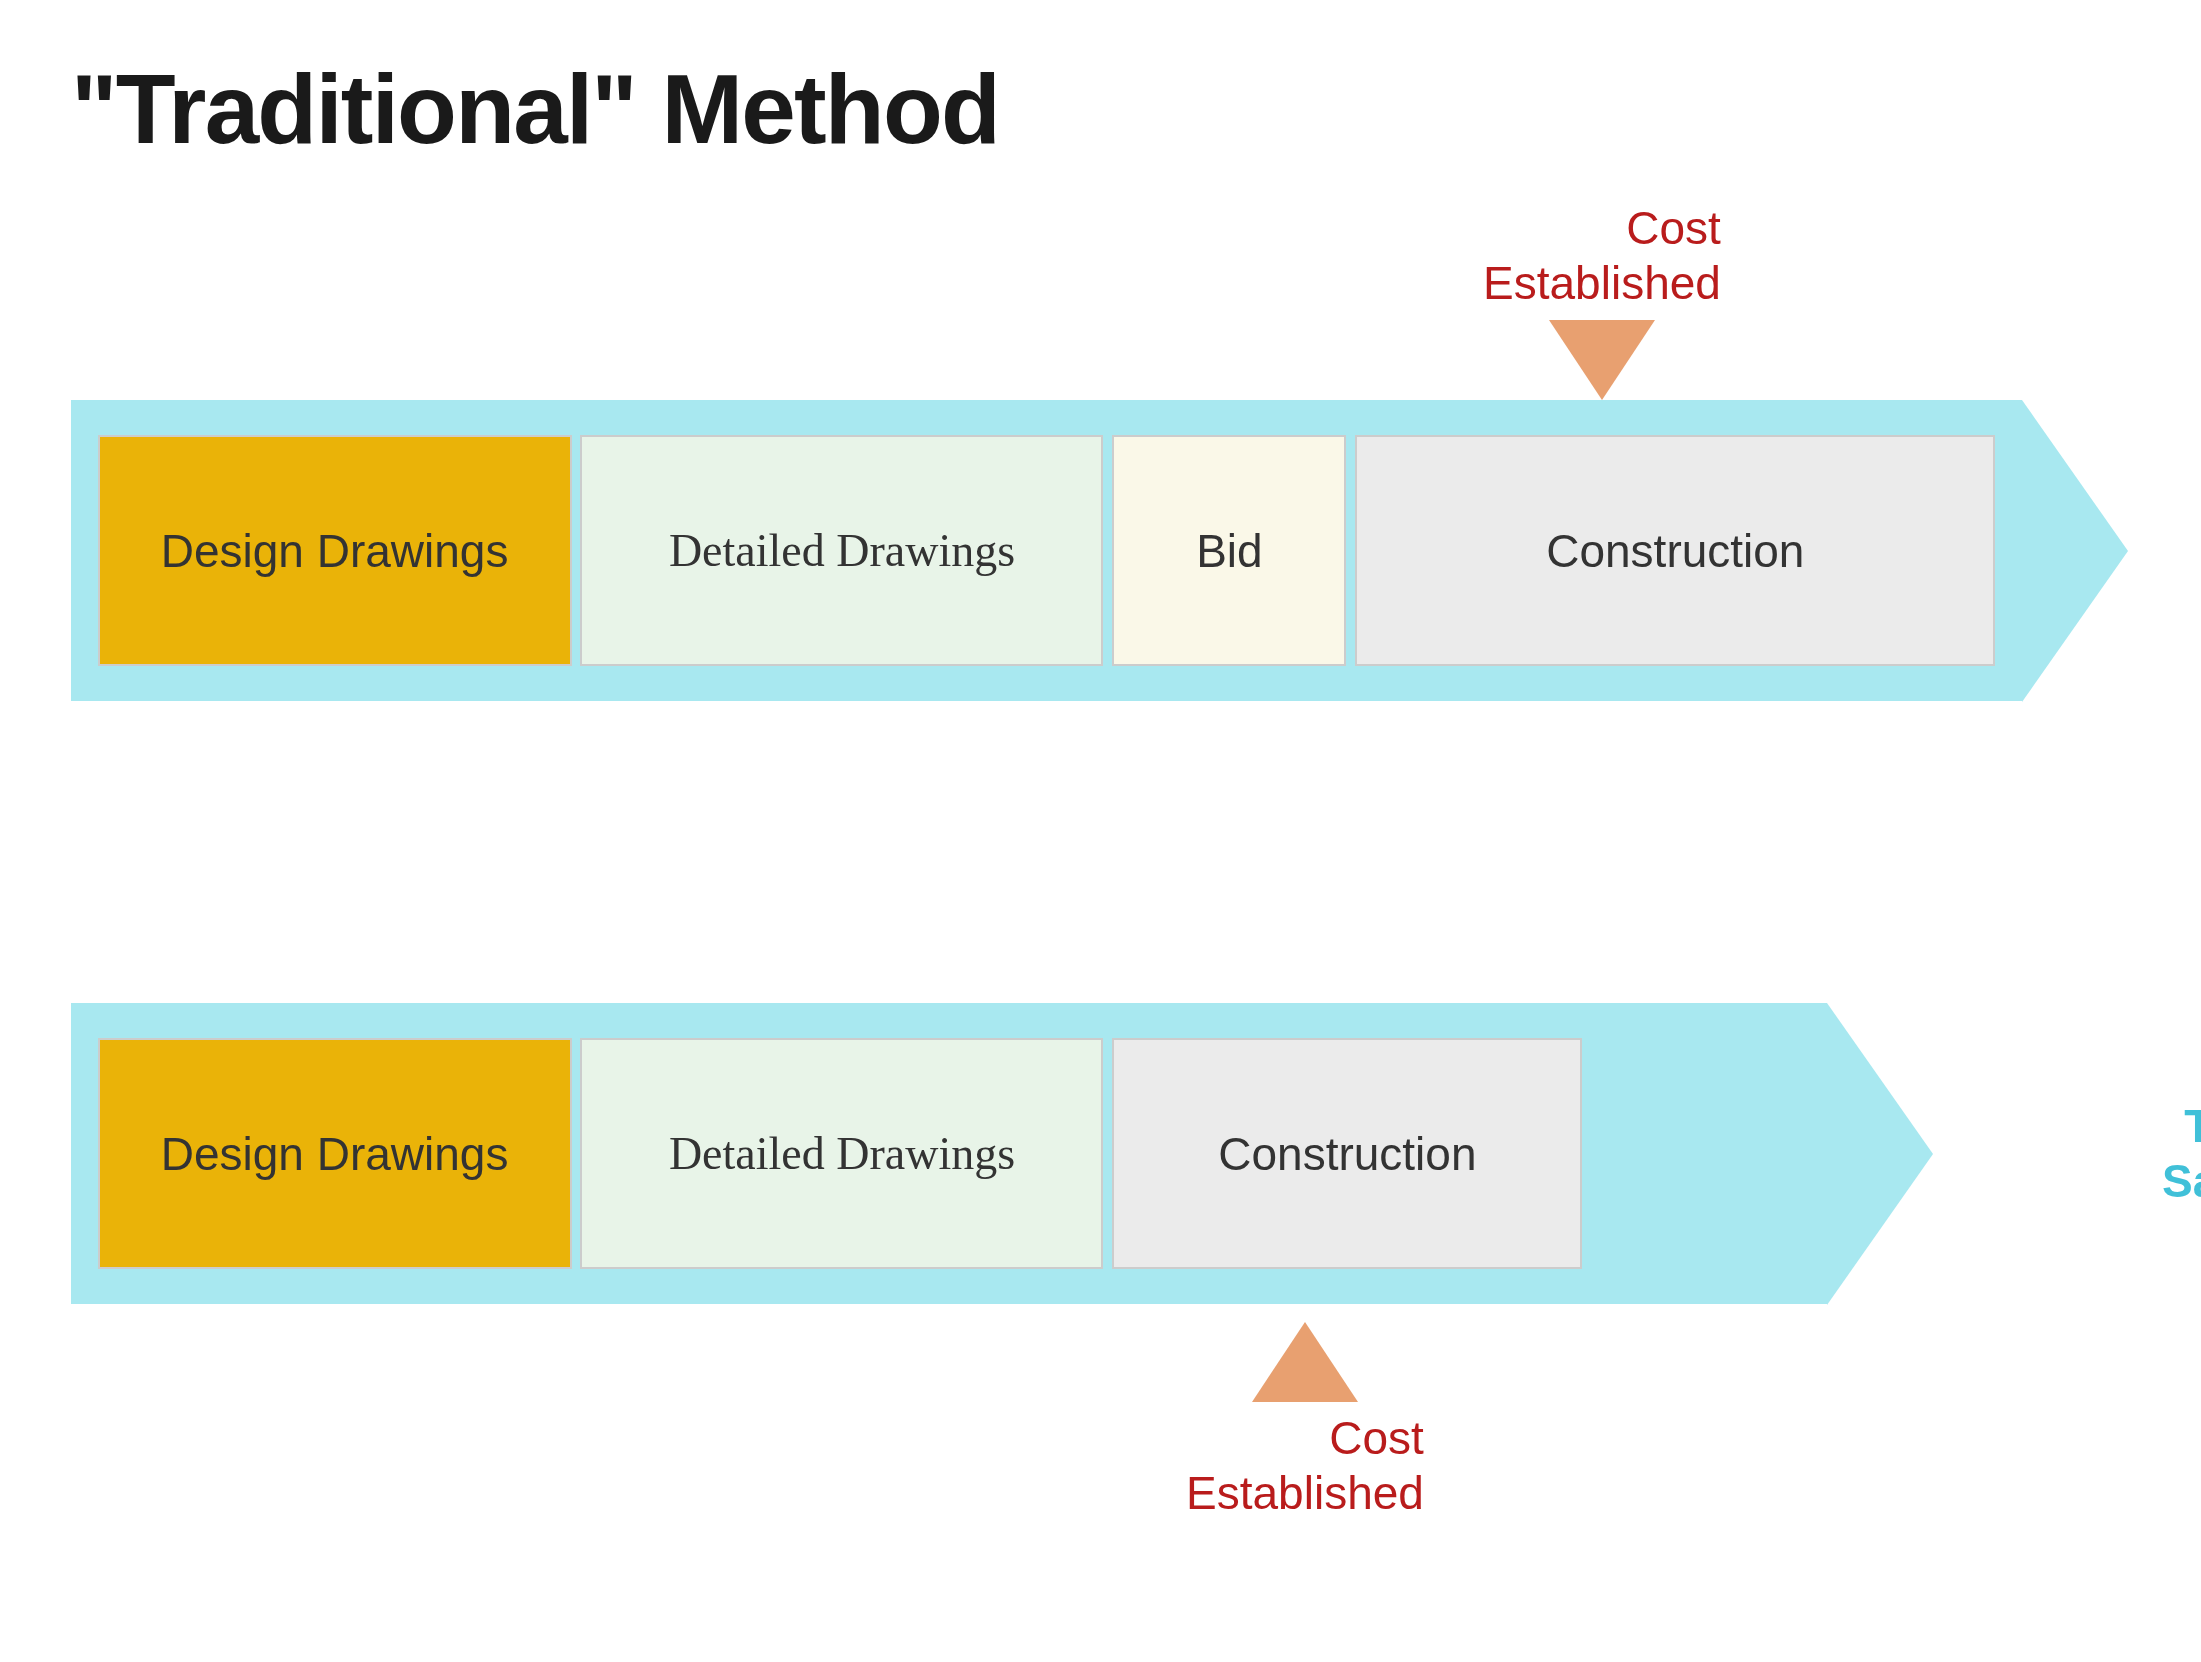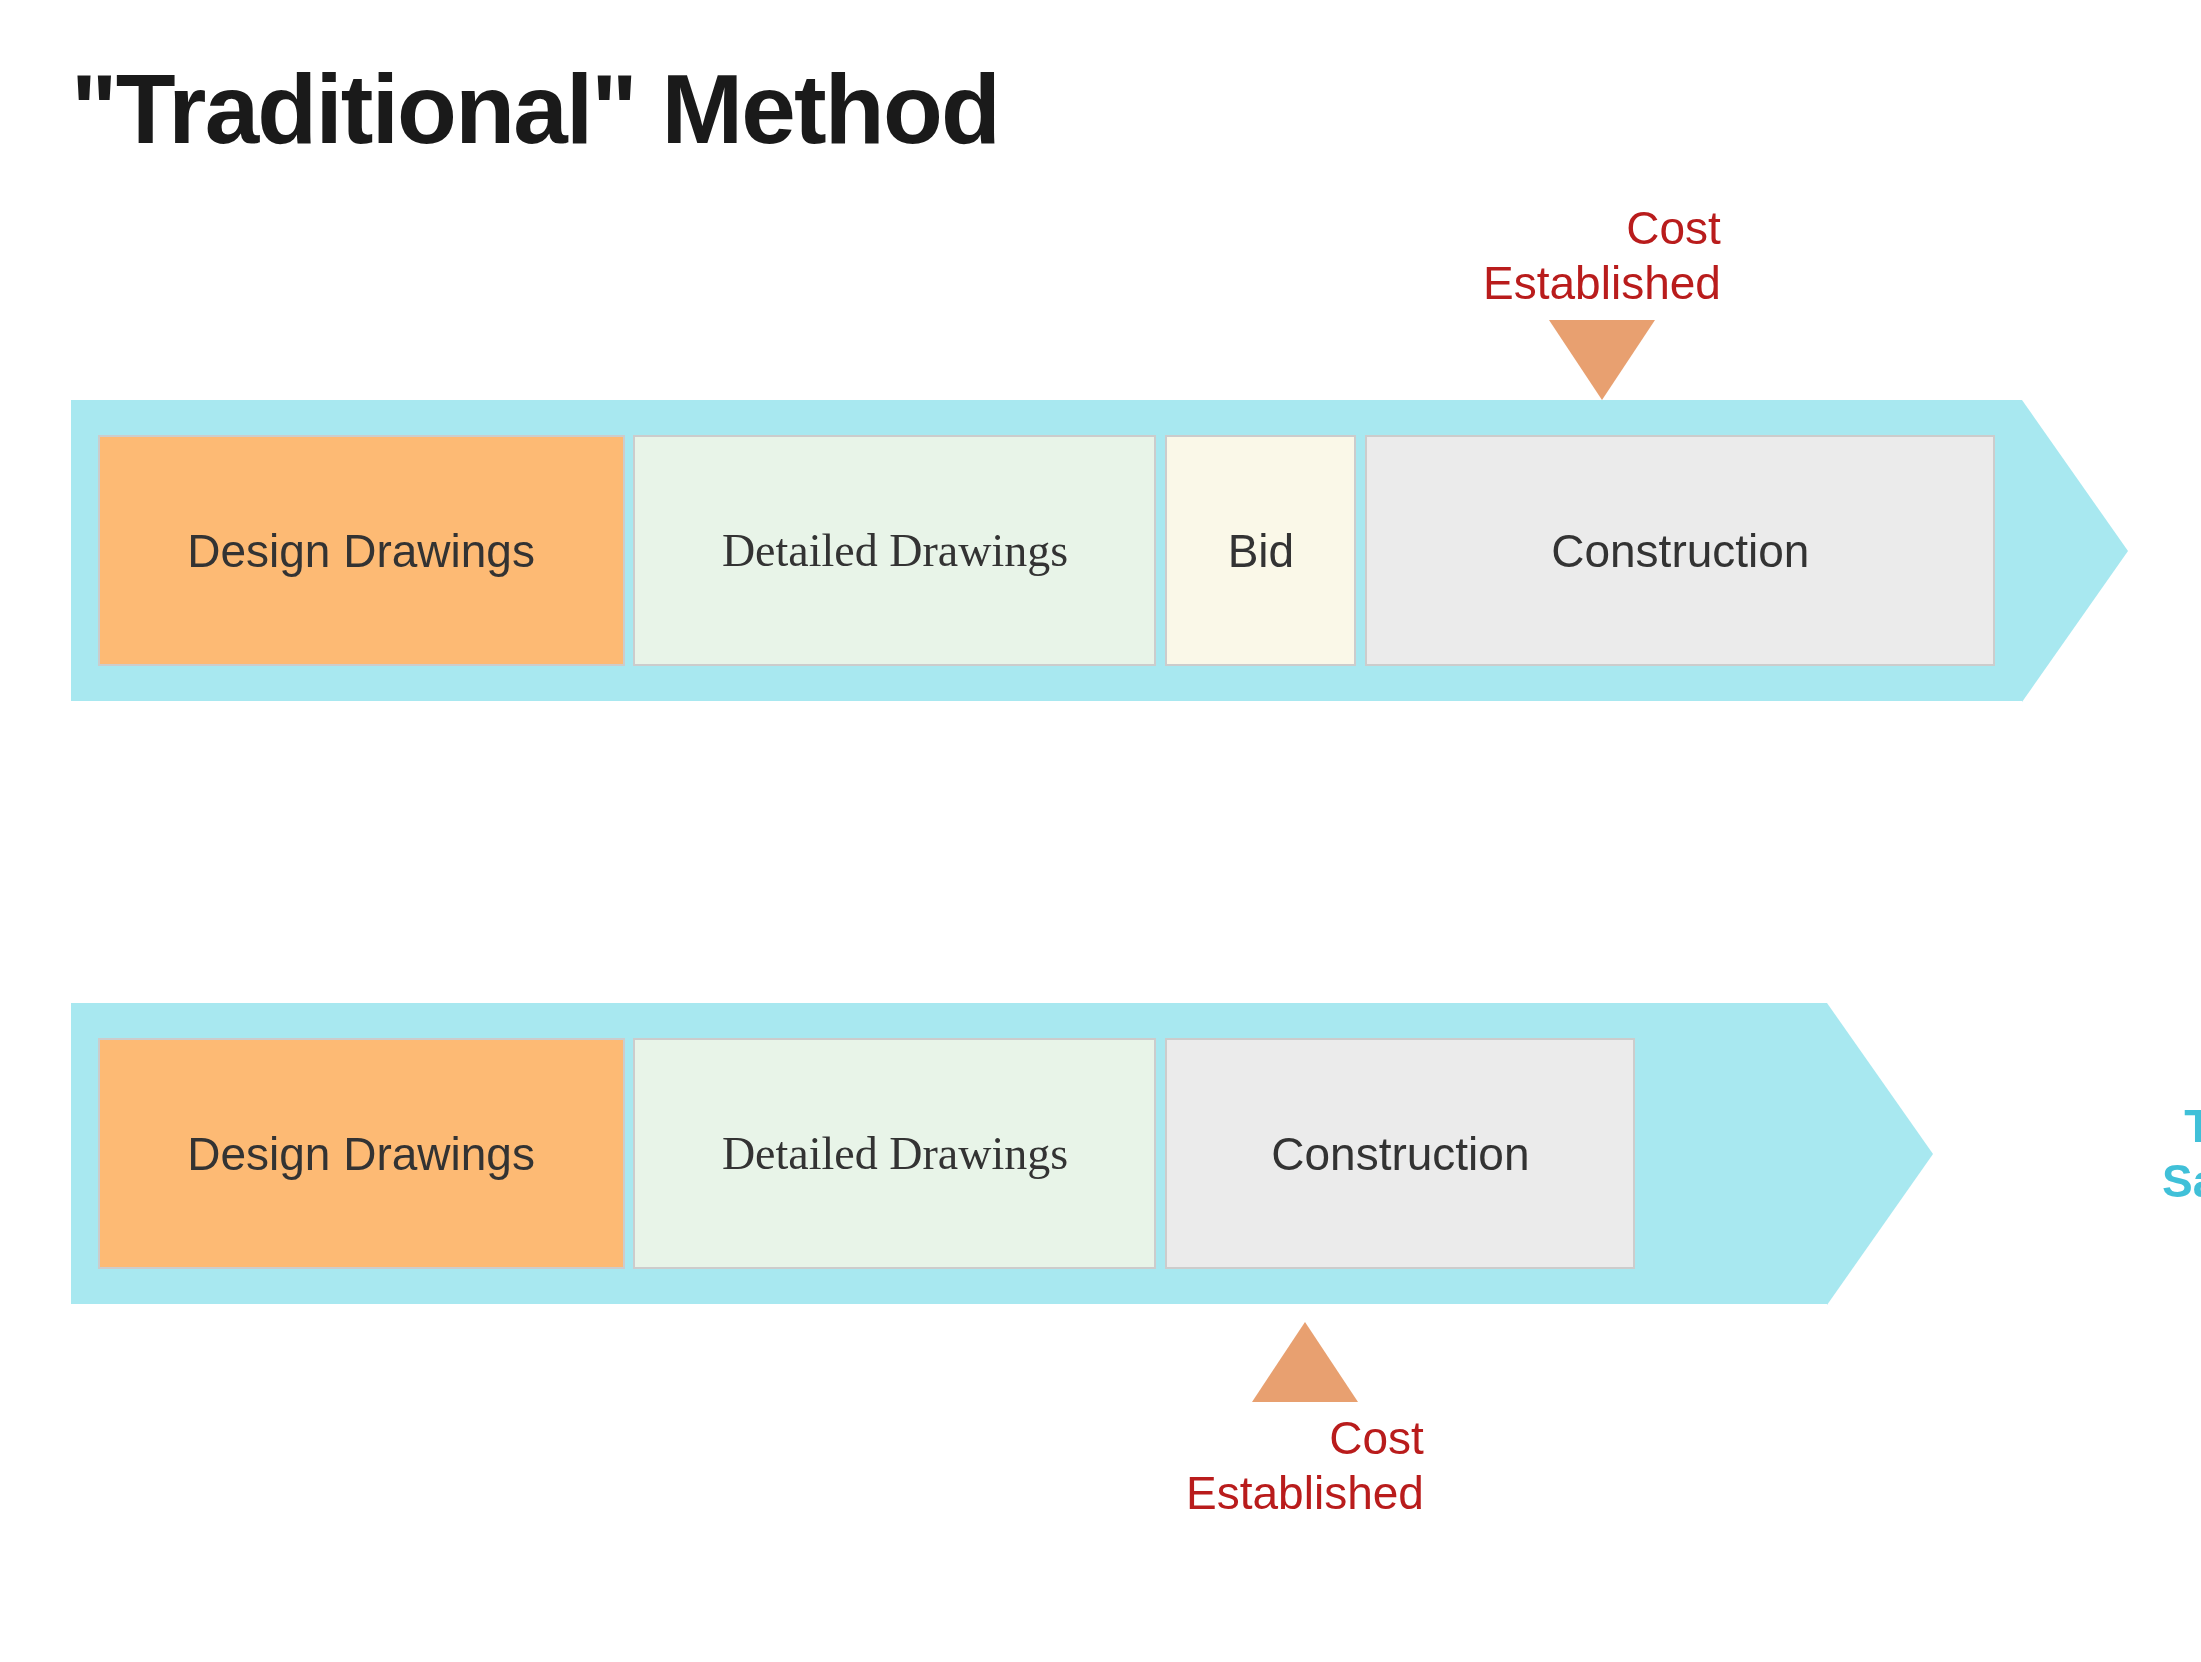--- a/index.html
+++ b/index.html
@@ -61,35 +61,35 @@
       justify-content: center;
       font-size: 46px;
       font-weight: 400;
       color: #333333;
       border: 2.7px solid #cccccc;
       text-align: center;
       padding: 17.7px;
     }
 
     .phase-design {
-      background: #fdba74;
-      width: 527px;
+      background: #eab308;
+      width: 474px;
       flex-shrink: 0;
     }
 
     .phase-detailed {
       background: #e8f4e8;
       width: 523px;
       flex-shrink: 0;
       font-family: Liberation Serif, serif;
     }
 
     .phase-bid {
       background: #faf8e8;
-      width: 191px;
+      width: 234px;
       flex-shrink: 0;
     }
 
     .phase-construction {
       background: #ebebeb;
       flex: 1;
       flex-shrink: 0;
     }
 
     .phase-construction-db {

